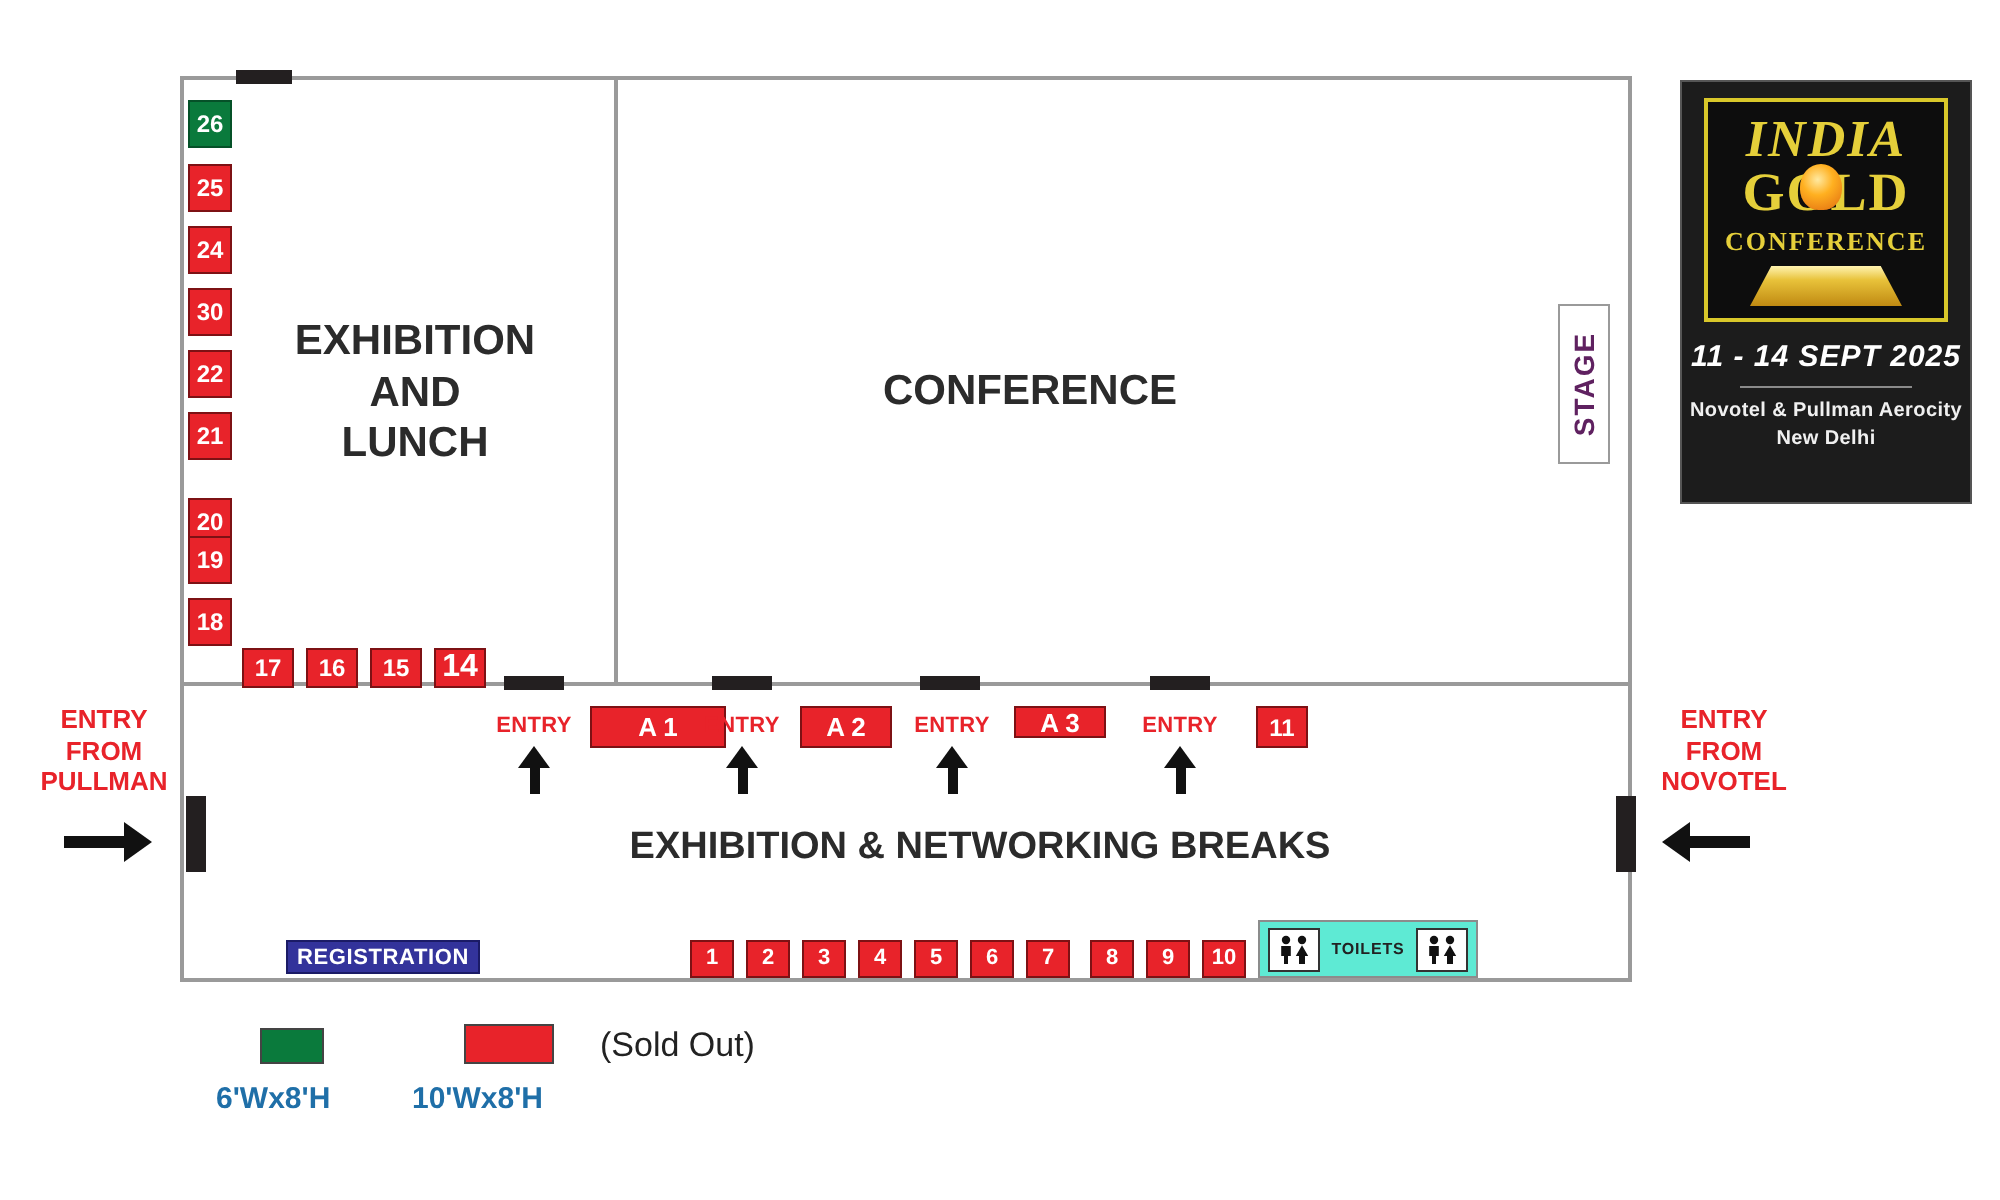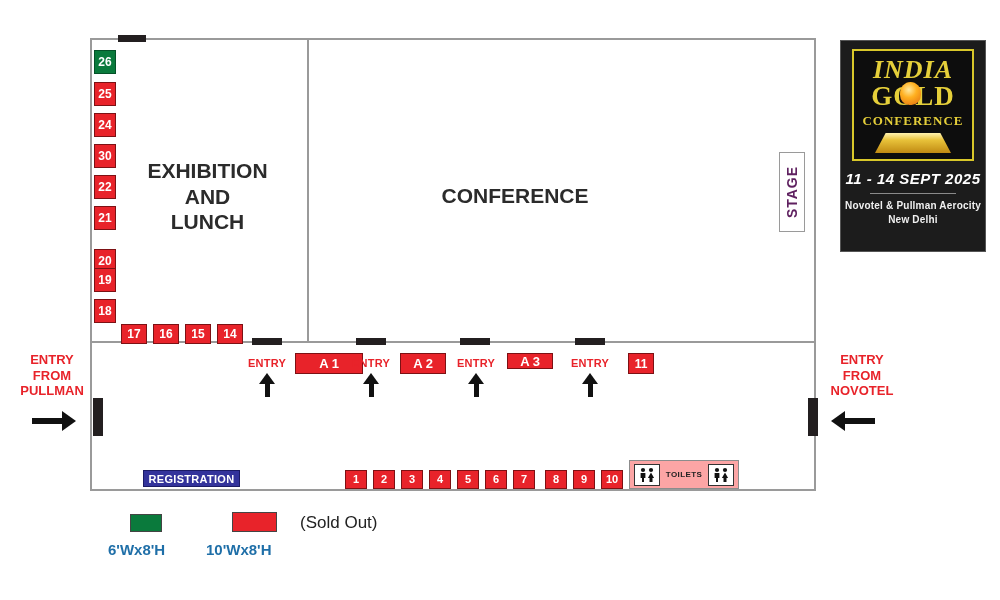--- a/index.html
+++ b/index.html
@@ -129,21 +129,21 @@
     font-size: 11px;
     letter-spacing: 0.3px;
     display: flex;
     align-items: center;
     justify-content: center;
   }
 
   
   .toilet-block {
     border: 1px solid #8c8c8c;
-    background: #fca5a5;
+    background: #5eead4;
     display: flex;
     align-items: center;
     justify-content: space-between;
     padding: 2px 4px;
   }
   .toilet-icon {
     border: 1px solid #333;
     background: #fff;
     width: 24px; height: 20px;
     display: flex; align-items: center; justify-content: center;
@@ -256,39 +256,40 @@
   <div class="abs door-v" style="left:808px; top:398px; height:38px;"></div>
 
   <div class="abs hall-title" style="left:120px; top:158px; width:175px; font-size:21px;">
     <div>EXHIBITION</div>
     <div>AND</div>
     <div>LUNCH</div>
   </div>
 
   <div class="abs hall-title" style="left:385px; top:183px; width:260px; font-size:21px;">CONFERENCE</div>
 
+  <div class="abs hall-title" style="left:280px; top:412px; width:420px; font-size:19px;">EXHIBITION &amp; NETWORKING BREAKS</div>
 
   <div class="abs stage-box" style="left:779px; top:152px; width:26px; height:80px;">
     <span class="stage-text">STAGE</span>
   </div>
 
   <div class="abs booth green" style="left:94px; top:50px; width:22px; height:24px; font-size:12px;">26</div>
   <div class="abs booth" style="left:94px; top:82px; width:22px; height:24px; font-size:12px;">25</div>
   <div class="abs booth" style="left:94px; top:113px; width:22px; height:24px; font-size:12px;">24</div>
   <div class="abs booth" style="left:94px; top:144px; width:22px; height:24px; font-size:12px;">30</div>
   <div class="abs booth" style="left:94px; top:175px; width:22px; height:24px; font-size:12px;">22</div>
   <div class="abs booth" style="left:94px; top:206px; width:22px; height:24px; font-size:12px;">21</div>
   <div class="abs booth" style="left:94px; top:237px; width:22px; height:24px; font-size:12px;margin-top:12px;">20</div>
   <div class="abs booth" style="left:94px; top:268px; width:22px; height:24px; font-size:12px;">19</div>
   <div class="abs booth" style="left:94px; top:299px; width:22px; height:24px; font-size:12px;">18</div>
 
   <div class="abs booth" style="left:121px; top:324px; width:26px; height:20px; font-size:12px;">17</div>
   <div class="abs booth" style="left:153px; top:324px; width:26px; height:20px; font-size:12px;">16</div>
   <div class="abs booth" style="left:185px; top:324px; width:26px; height:20px; font-size:12px;">15</div>
-  <div class="abs booth" style="left:217px; top:324px; width:26px; height:20px; font-size:12px;">14</div>
+  <div class="abs booth" style="left:217px; top:324px; width:26px; height:20px; font-size:16px;">14</div>
 
   <div class="abs entry-label" style="left:243px; top:357px; width:48px;">ENTRY</div>
   <div class="abs" style="left:259px; top:373px; display:flex; flex-direction:column; align-items:center;">
     <div class="arrow-up"></div>
       <div class="arrow-up-stem"></div>
   </div>
   <div class="abs booth" style="left:295px; top:353px; width:68px; height:21px; font-size:13px;">A 1</div>
 
   <div class="abs entry-label" style="left:347px; top:357px; width:48px;">ENTRY</div>
   <div class="abs" style="left:363px; top:373px; display:flex; flex-direction:column; align-items:center;">

